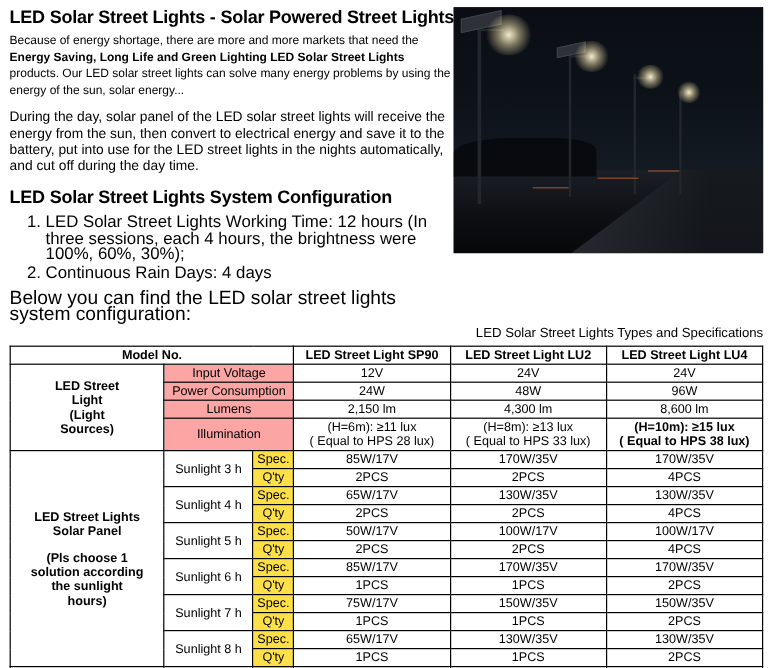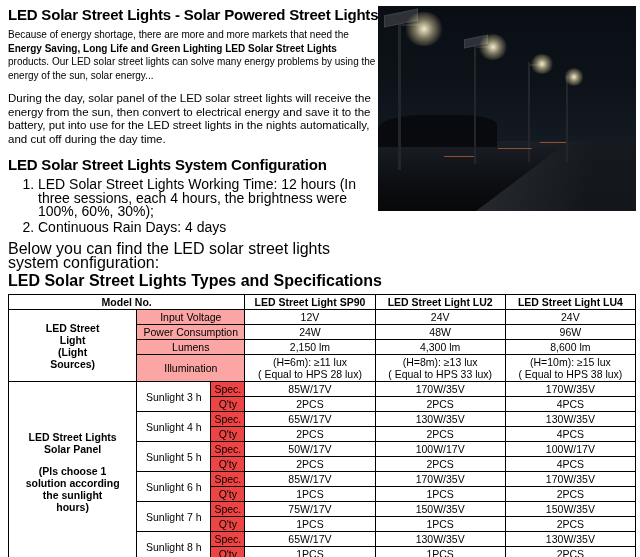--- a/index.html
+++ b/index.html
@@ -103,38 +103,38 @@
   }
   table.spec td, table.spec th {
     border: 1px solid #000;
     font-size: 10.5px;
     padding: 1px 2px;
     text-align: center;
     vertical-align: middle;
     line-height: 12px;
   }
   .tbl-caption {
-    font-size: 16px;
-    text-align: left;
-    font-weight: bold;
+    font-size: 11px;
+    text-align: right;
+    font-weight: normal;
     padding: 3px 0 2px 0;
   }
   .hdr-model { font-weight: bold; }
   .rowlabel {
     background: #fca5a5;
     font-size: 10.5px;
   }
   .group-left {
     font-weight: bold;
     font-size: 11px;
     line-height: 14px;
   }
   .sunlabel { font-size: 10.5px; }
   .illum { line-height: 12px; padding: 2px 2px; }
-  .cellgrey { background: #ef4444; }
+  .cellgrey { background: #fde047; }
 </style>
 </head>
 <body>
 
 <div class="page">
 
   <h1 class="title">LED Solar Street Lights - Solar Powered Street Lights</h1>
 
   <div class="photo">
     <div class="sky"></div>
@@ -221,21 +221,21 @@
         <td>2,150 lm</td>
         <td>4,300 lm</td>
         <td>8,600 lm</td>
       </tr>
       <tr>
         <td class="rowlabel" colspan="2">Illumination</td>
         <td class="illum" style="white-space:pre-line;">(H=6m): ≥11 lux
 ( Equal to HPS 28 lux)</td>
         <td class="illum" style="white-space:pre-line;">(H=8m): ≥13 lux
 ( Equal to HPS 33 lux)</td>
-        <td class="illum" style="white-space:pre-line;">(H=10m): ≥15 lux
+        <td class="illum" style="white-space:pre-line;font-weight:bold;">(H=10m): ≥15 lux
 ( Equal to HPS 38 lux)</td>
       </tr>
 
       <tr>
         <td class="group-left" rowspan="12">
           <div>LED Street Lights</div>
           <div>Solar Panel</div>
           <div style="height:10px"></div>
           <div>(Pls choose 1</div>
           <div>solution according</div>

